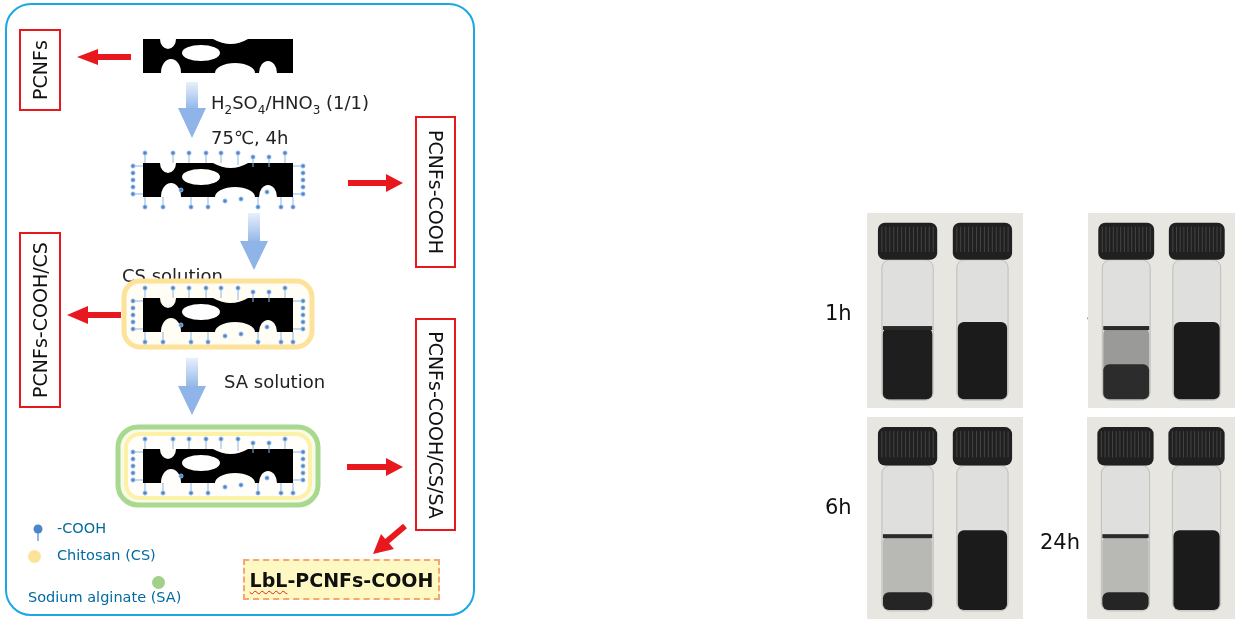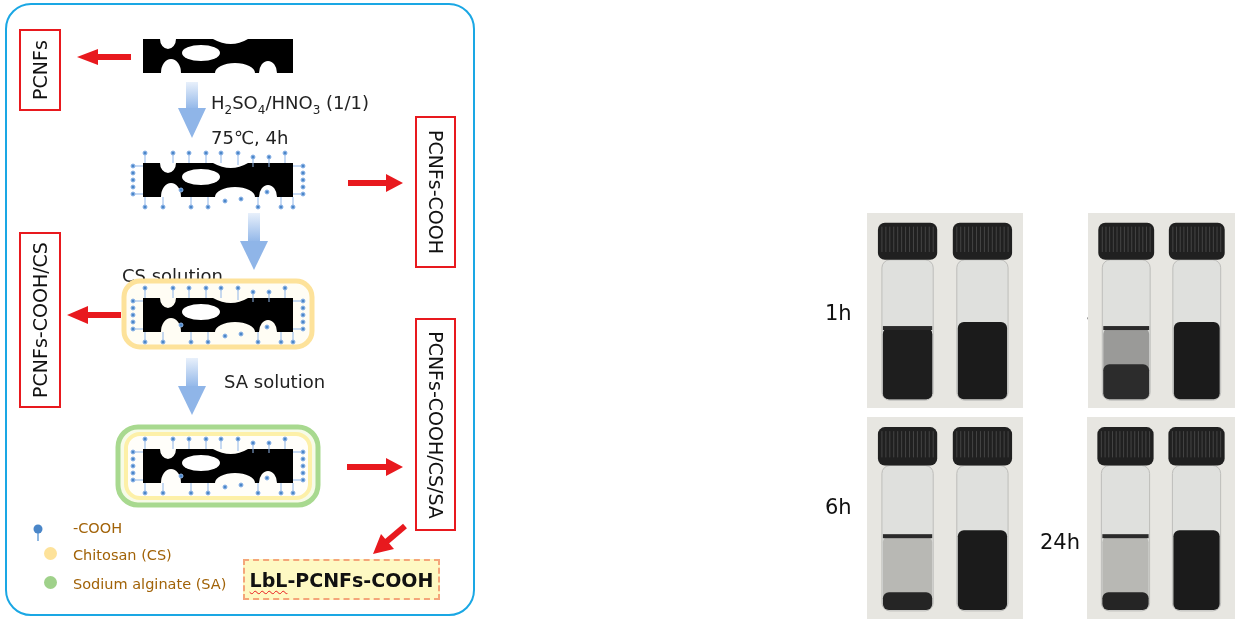--- a/index.html
+++ b/index.html
@@ -7,21 +7,21 @@
          font-family: "Liberation Sans", sans-serif; }
   .scheme { position: absolute; left: 5px; top: 3px; width: 470px; height: 613px;
             border: 2px solid #1aa7e4; border-radius: 26px; box-sizing: border-box; }
   .abs { position: absolute; }
   .label-box { position: absolute; border: 2px solid #e8191e; box-sizing: border-box; background: #fff; }
   .vtext { position: absolute; left: 50%; top: 50%; white-space: nowrap; font-size: 19px; color: #111;
            font-family: "DejaVu Sans", sans-serif; }
   .vtext.up { transform: translate(-50%,-50%) rotate(-90deg); }
   .vtext.down { transform: translate(-50%,-50%) rotate(90deg); }
   .step-text { position: absolute; font-size: 18px; color: #222; font-family: "DejaVu Sans", sans-serif; white-space: nowrap; }
-  .legend-item { position: absolute; left: 44px; font-size: 14.5px; color: #a16207; font-family: "DejaVu Sans", sans-serif; display: flex; align-items: flex-start; }
+  .legend-item { position: absolute; left: 28px; font-size: 14.5px; color: #0369a1; font-family: "DejaVu Sans", sans-serif; display: flex; align-items: flex-end; }
   .legend-dot { width: 13px; height: 13px; border-radius: 50%; margin-right: 16px; }
   .final-box { position: absolute; left: 243px; top: 559px; width: 197px; height: 41px; background: #fef9c3;
                border: 2px dashed #f4a67a; box-sizing: border-box; display: flex; align-items: center; justify-content: center; }
   .final-text { font-size: 19px; font-weight: bold; color: #111; font-family: "DejaVu Sans", sans-serif; }
   .final-text .ul { text-decoration: underline wavy #e8191e; text-underline-offset: 3px; text-decoration-thickness: 1px; }
   .time-label { position: absolute; font-size: 21px; font-weight: normal; color: #111; font-family: "DejaVu Sans", sans-serif; }
   .photo { position: absolute; background: #e7e6e1; overflow: hidden; }
 </style>
 </head>
 <body>
@@ -176,21 +176,21 @@
 </svg>
 
 <div class="legend-item" style="top:520px;">
   <span style="width:13px;margin-right:16px;"></span>
   <span>-COOH</span>
 </div>
 <div class="legend-item" style="top:547px;">
   <span class="legend-dot" style="background:#fde29a"></span>
   <span>Chitosan (CS)</span>
 </div>
-<div class="legend-item" style="top:576px;">
+<div class="legend-item" style="top:576px;flex-direction:column;">
   <span class="legend-dot" style="background:#9fd18a"></span>
   <span>Sodium alginate (SA)</span>
 </div>
 
 <div class="final-box">
   <span class="final-text"><span class="ul">LbL</span><span>-PCNFs-COOH</span></span>
 </div>
 
 <div class="time-label" style="left:825px;top:301px;">1h</div>
 <div class="time-label" style="left:1086px;top:301px;">3h</div>

